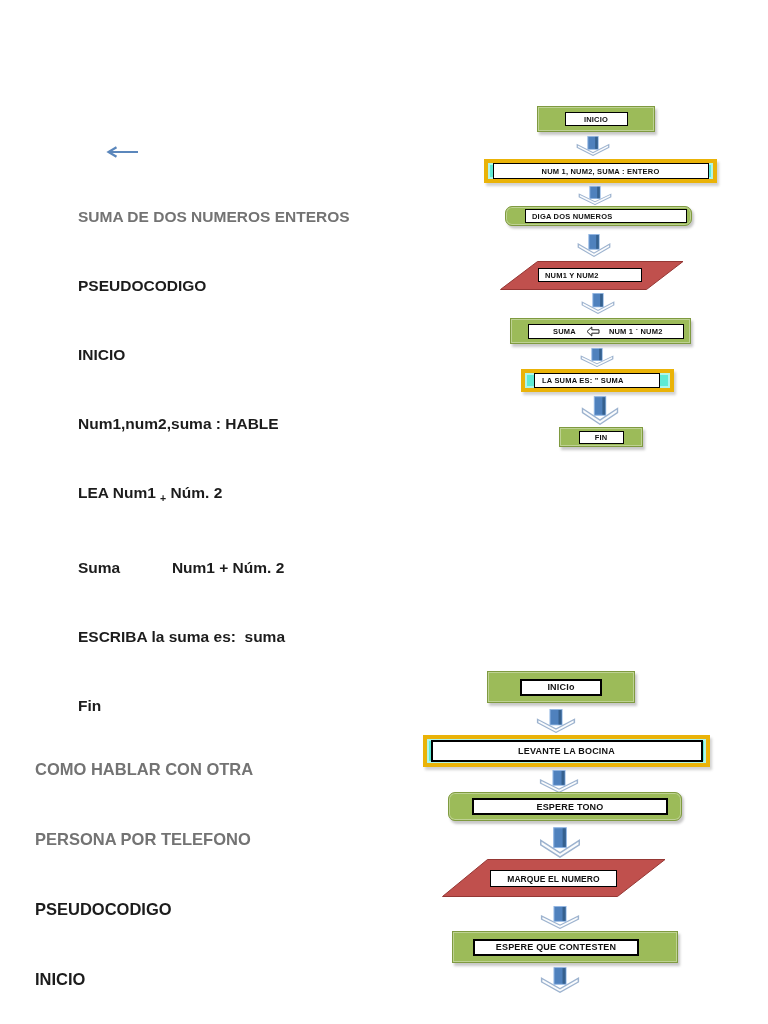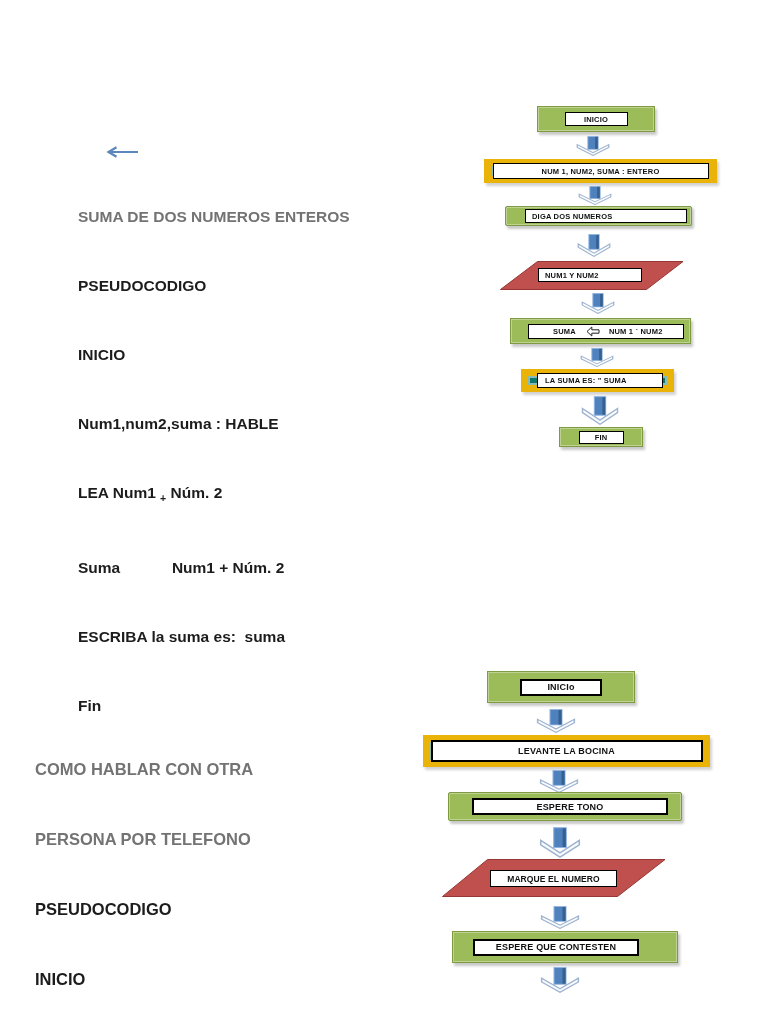--- a/index.html
+++ b/index.html
@@ -9,23 +9,23 @@
   .tb{position:absolute;font-weight:bold;color:#1c1c1c;white-space:pre;}
   .tb1{left:78px;top:159px;font-size:15.5px;line-height:23px;}
   .tb2{left:35px;top:711px;font-size:16.5px;line-height:23.4px;}
   .line{white-space:pre;}
   .red-title{color:#737373;}
   sub{font-size:68%;}
   
   .shape{position:absolute;display:flex;align-items:center;box-sizing:border-box;}
   .green{background:#9cbb59;border:1px solid #7f9a40;
          box-shadow:inset 0 0 0 1px rgba(255,255,255,.35),2px 2.5px 2.5px rgba(0,0,0,.22);}
-  .redbox{background:#0f766e;border:7px solid #eab308;
+  .redbox{background:#5eead4;border:4px solid #eab308;
          box-shadow:inset 0 0 0 2px rgba(255,255,255,.5),2px 2.5px 2.5px rgba(0,0,0,.18);}
-  .rounded{border-radius:2px;}
+  .rounded{border-radius:7px;}
   .inner{background:#fff;border:1px solid #000;box-sizing:border-box;
          display:flex;align-items:center;overflow:hidden;}
   .b2{border-width:2px;}
   .center{justify-content:center;}
   .lbl{font-weight:bold;color:#111;white-space:pre;}
   .f1lbl{font-size:7.5px;letter-spacing:.2px;}
   .f2lbl{font-size:9px;letter-spacing:.2px;}
   .f2lbl-s{font-size:8.5px;letter-spacing:.1px;}
   .flowarrow{position:absolute;}
   .flowarrow svg{display:block;width:100%;height:100%;}

